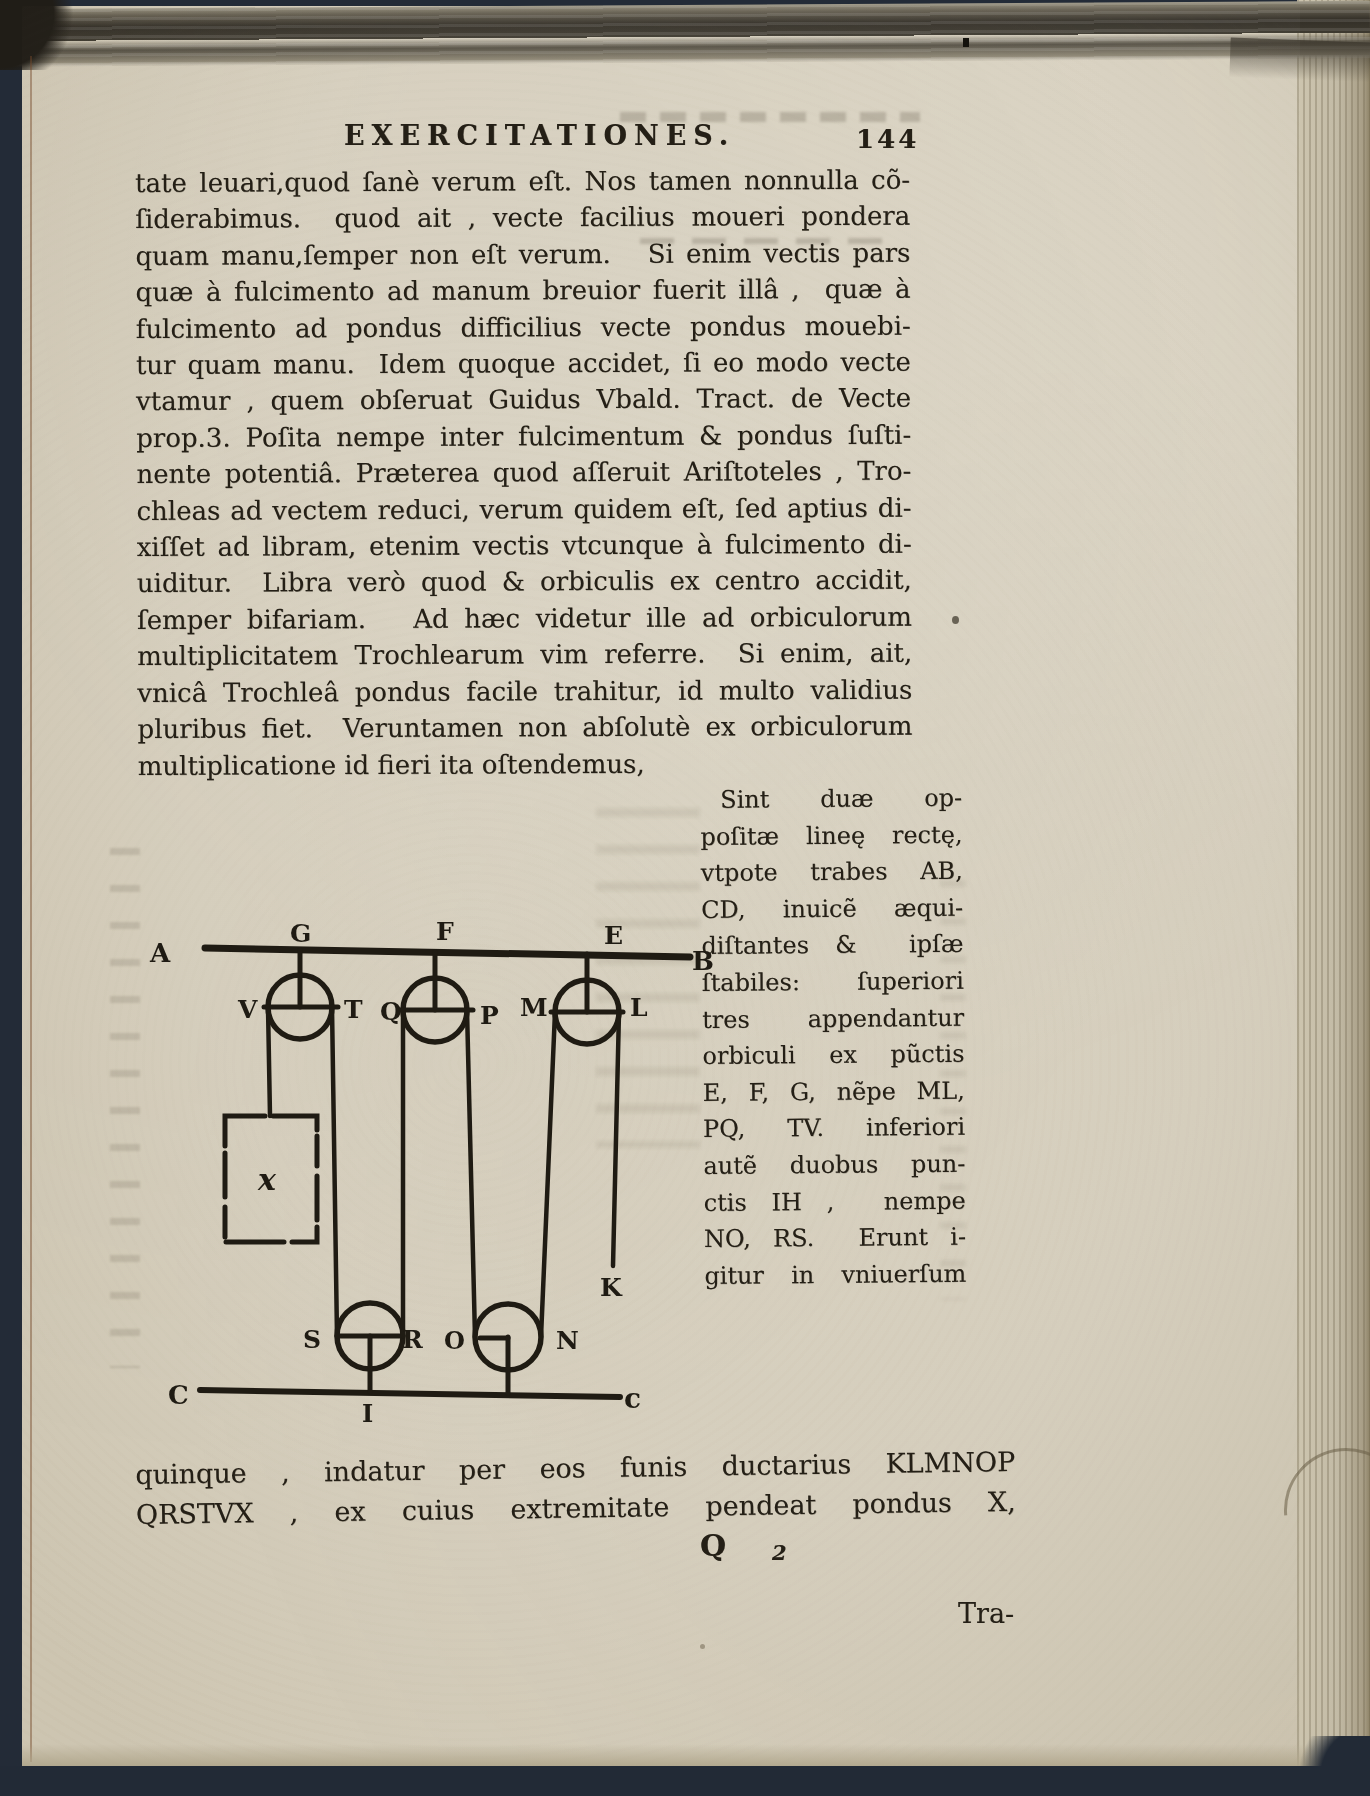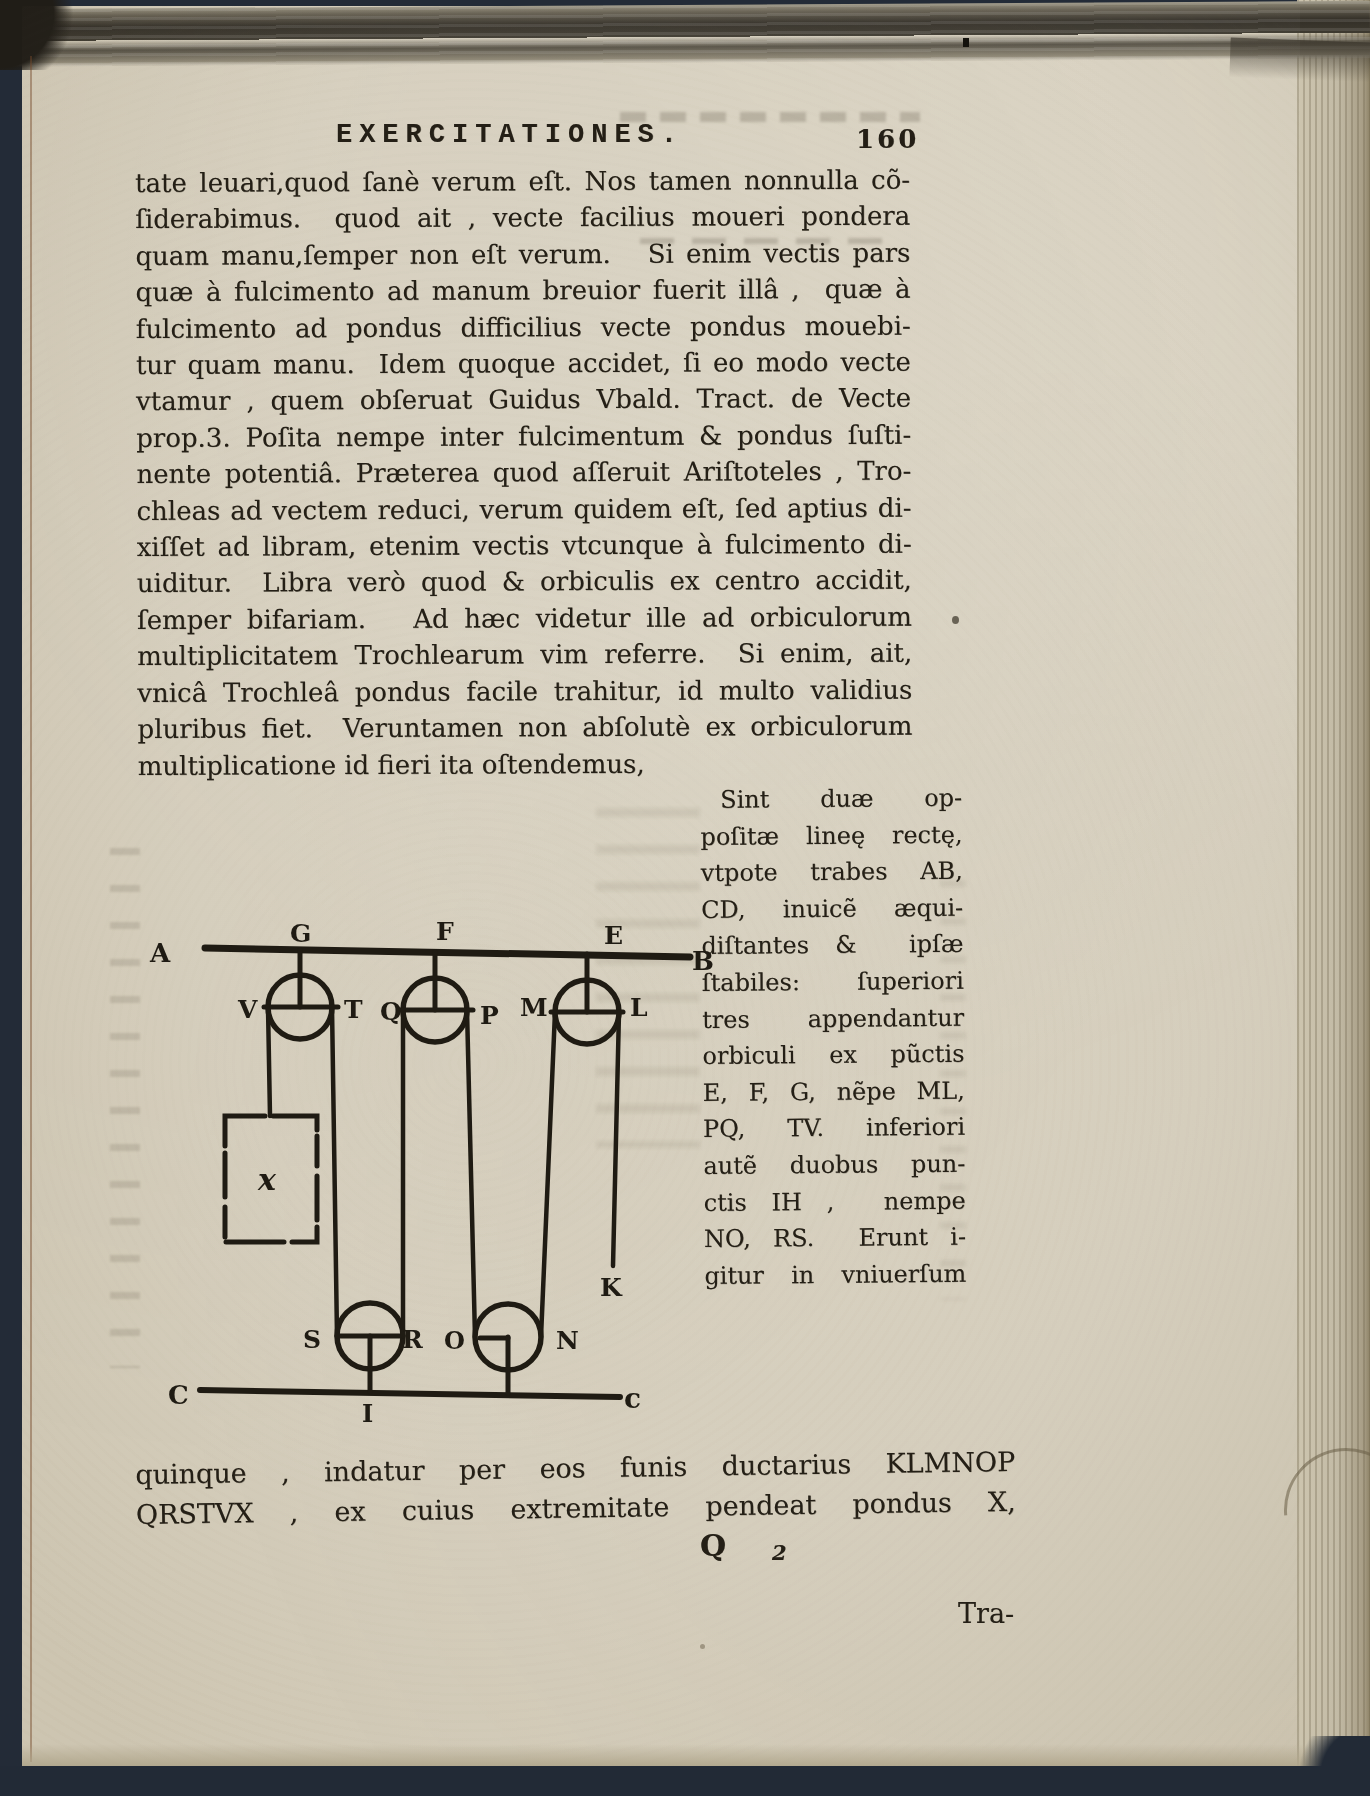--- a/index.html
+++ b/index.html
@@ -73,22 +73,22 @@
   .speck1{left:952px;top:616px;width:7px;height:8px;border-radius:50%;background:rgba(45,38,26,.65);}
   .speck2{left:963px;top:38px;width:6px;height:9px;background:#14120d;}
   .speck3{left:700px;top:1644px;width:5px;height:5px;border-radius:50%;background:rgba(80,68,48,.4);}
   .header-ghost{left:620px;top:112px;width:300px;height:10px;opacity:.6;filter:blur(1.5px);
     background:repeating-linear-gradient(90deg, rgba(60,50,35,.35) 0 26px, rgba(0,0,0,0) 26px 40px);}
   .line-ghost{left:640px;top:238px;width:260px;height:6px;opacity:.5;filter:blur(1.5px);
     background:repeating-linear-gradient(90deg, rgba(60,50,35,.4) 0 34px, rgba(0,0,0,0) 34px 52px);}
   
   .ink{color:#241f16;text-shadow:.35px .35px .45px rgba(35,28,16,.38);}
   .header-title{
-    left:330px;top:120px;width:360px;text-align:center;
-    font-size:27px;letter-spacing:7px;font-weight:bold;white-space:nowrap;font-family:Liberation Mono, monospace;
+    left:344px;top:120px;width:360px;text-align:center;
+    font-size:27px;letter-spacing:7px;font-weight:bold;white-space:nowrap;
   }
   .page-number{left:856px;top:124px;font-size:26px;letter-spacing:3px;font-weight:bold;}
   .body-block{left:135px;top:165px;width:775px;transform:rotate(-.25deg);transform-origin:0 0;}
   .body-block .tline{display:block;width:775px;font-size:26px;line-height:36.4px;
     text-align:justify;text-align-last:justify;white-space:nowrap;}
   .body-block .tline.no-just{text-align-last:left;}
   .side-block{left:700px;top:782px;width:262px;transform:rotate(-.5deg);transform-origin:0 0;}
   .side-block .tline{display:block;width:262px;font-size:24px;line-height:36.6px;
     text-align:justify;text-align-last:justify;white-space:nowrap;}
   .side-block .tline.indent1{text-indent:20px;}
@@ -120,21 +120,21 @@
 <div class="abs bleed-left"></div>
 <div class="abs bleed-mid"></div>
 <div class="abs bleed-right"></div>
 <div class="abs header-ghost"></div>
 <div class="abs line-ghost"></div>
 <div class="abs speck1"></div>
 <div class="abs speck2"></div>
 <div class="abs speck3"></div>
 
 <div class="abs ink header-title">EXERCITATIONES.</div>
-<div class="abs ink page-number">160</div>
+<div class="abs ink page-number">144</div>
 
 <div class="abs ink body-block">
   <span class="tline">tate leuari,quod ſanè verum eſt. Nos tamen nonnulla cõ-</span>
   <span class="tline">ſiderabimus.&nbsp;&nbsp;quod ait , vecte facilius moueri pondera</span>
   <span class="tline">quam manu,ſemper non eſt verum.&nbsp;&nbsp;&nbsp;Si enim vectis pars</span>
   <span class="tline">quæ à fulcimento ad manum breuior fuerit illâ ,&nbsp;&nbsp;quæ à</span>
   <span class="tline">fulcimento ad pondus difficilius vecte pondus mouebi-</span>
   <span class="tline">tur quam manu.&nbsp;&nbsp;Idem quoque accidet, ſi eo modo vecte</span>
   <span class="tline">vtamur , quem obſeruat Guidus Vbald. Tract. de Vecte</span>
   <span class="tline">prop.3. Poſita nempe inter fulcimentum &amp; pondus ſuſti-</span>

